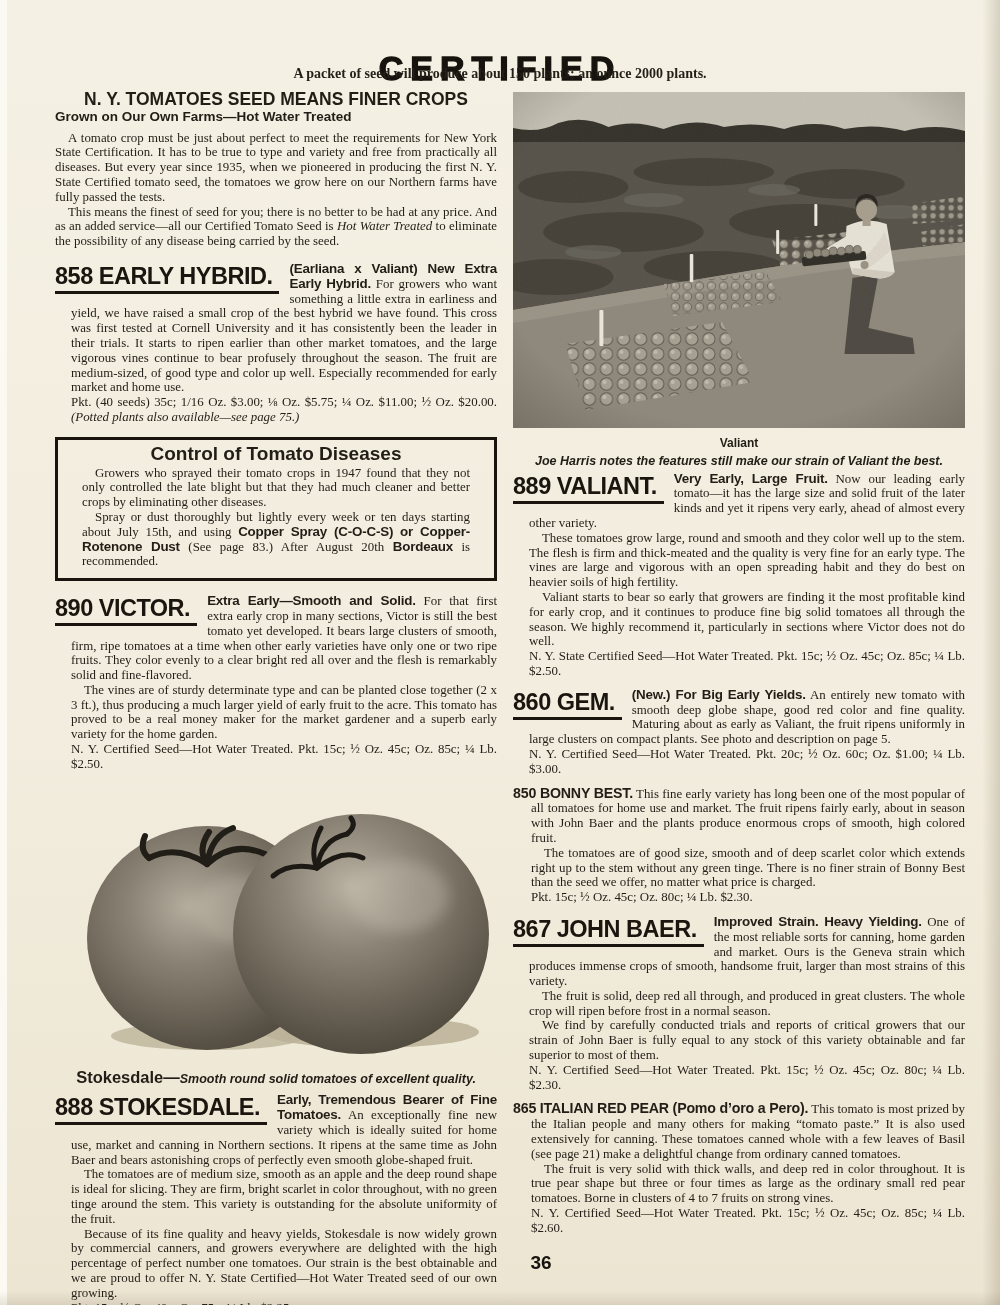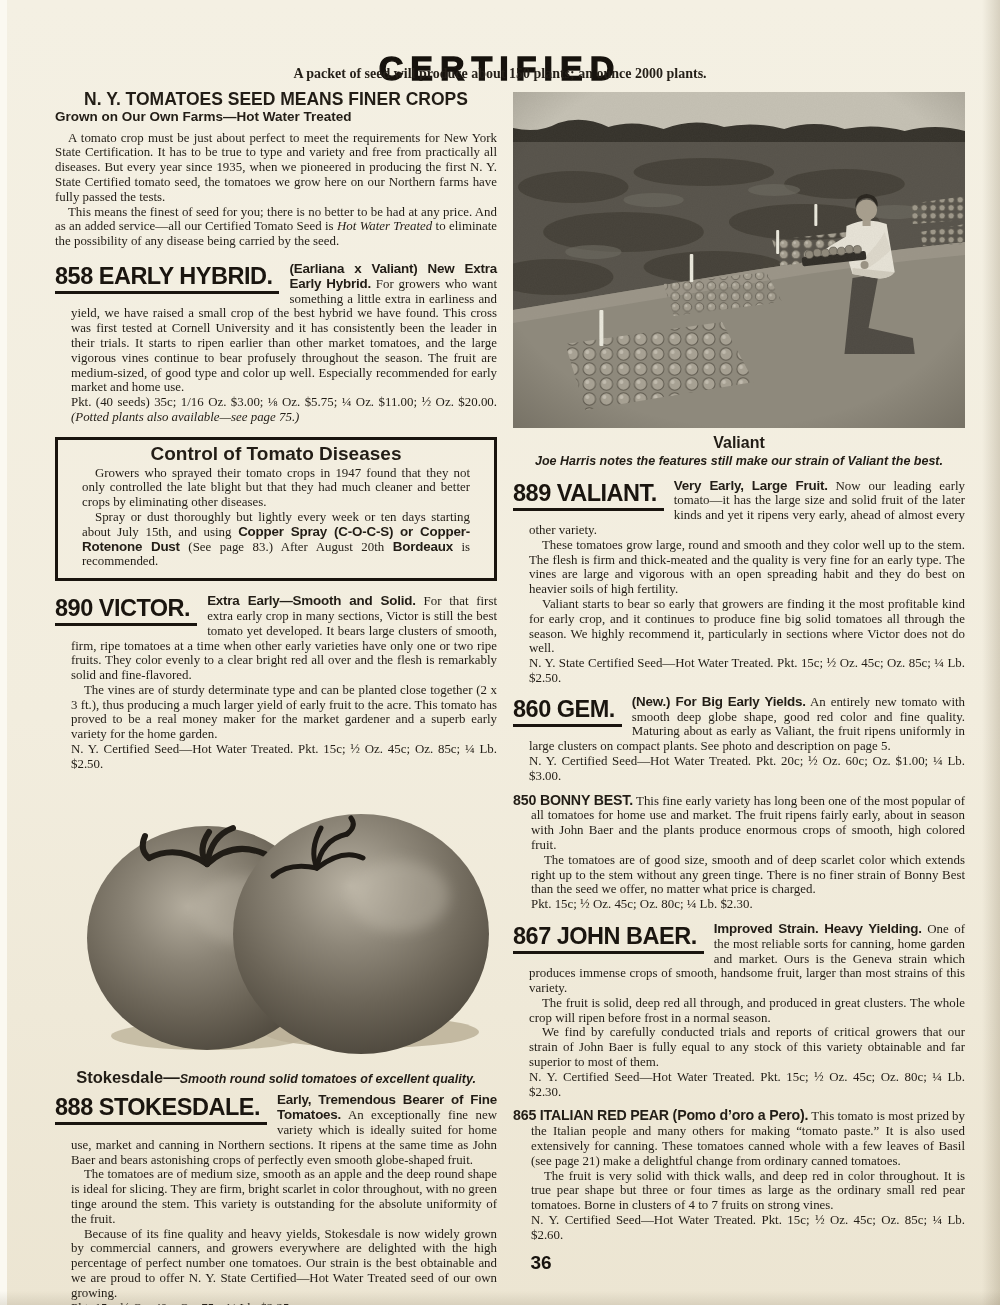--- a/index.html
+++ b/index.html
@@ -44,21 +44,21 @@
 
   .runin-sec{padding-left:18px;margin-top:9px;}
   .runin{text-indent:-18px;}
   .rh{font-size:14.2px;}
 
   .photo{position:relative;overflow:hidden;}
   .photo svg{display:block;width:100%;height:100%;}
   .photo-field{height:336px;margin-top:2px;}
   .photo-toms{height:288px;width:432px;margin:6px 0 0 4px;}
 
-  .cap-title{font-family:"Liberation Sans",sans-serif;font-weight:bold;font-size:16px;
+  .cap-title{font-family:"Liberation Sans",sans-serif;font-weight:bold;font-size:12px;
         text-align:center;margin-top:8px;}
   .cap-text{font-family:"Liberation Sans",sans-serif;font-weight:bold;font-style:italic;
         font-size:12.5px;text-align:center;margin-top:3px;}
   .cap-stokes{ text-align:center;margin-top:4px;}
   .cap-stokes .nm{font-family:"Liberation Sans",sans-serif;font-weight:bold;font-size:16.5px;}
   .cap-stokes .tx{font-family:"Liberation Sans",sans-serif;font-weight:bold;font-style:italic;font-size:12.5px;}
 
   .page-number{position:absolute;top:1252px;left:0;width:100%;text-align:center;
         font-family:"Liberation Sans",sans-serif;font-weight:bold;font-size:19px;color:#16120d;padding-left:41px;}
 </style>
@@ -231,21 +231,21 @@
           <circle cx="352" cy="118" r="10.5" fill="#a89f8e"></circle>
           <path d="M341,116 Q340,103 352,102 Q364,103 363,115 Q358,105 352,106 Q344,106 341,116 Z" fill="#27231d"></path>
         </g>
         <rect width="450" height="336" filter="url(#grain)"></rect>
         <rect width="450" height="336" fill="url(#vig)"></rect>
       </svg>
     </div>
     <div class="cap-title">Valiant</div>
     <div class="cap-text">Joe Harris notes the features still make our strain of Valiant the best.</div>
 
-    <section class="variety" style="margin-top:10px;">
+    <section class="variety" style="margin-top:3px;">
       <h3 class="vh">889 VALIANT.</h3>
       <p class="lead"><b class="bs">Very Early, Large Fruit.</b><span> Now our leading early tomato—it has the large size and solid fruit of the later kinds and yet it ripens very early, ahead of almost every other variety.</span></p>
       <p class="ind">These tomatoes grow large, round and smooth and they color well up to the stem. The flesh is firm and thick-meated and the quality is very fine for an early type. The vines are large and vigorous with an open spreading habit and they do best on heavier soils of high fertility.</p>
       <p class="ind">Valiant starts to bear so early that growers are finding it the most profitable kind for early crop, and it continues to produce fine big solid tomatoes all through the season. We highly recommend it, particularly in sections where Victor does not do well.</p>
       <p class="price">N. Y. State Certified Seed—Hot Water Treated. Pkt. 15c; ½ Oz. 45c; Oz. 85c; ¼ Lb. $2.50.</p>
     </section>
 
     <section class="variety" style="margin-top:9px;">
       <h3 class="vh">860 GEM.</h3>
       <p class="lead"><b class="bs">(New.) For Big Early Yields.</b><span> An entirely new tomato with smooth deep globe shape, good red color and fine quality. Maturing about as early as Valiant, the fruit ripens uniformly in large clusters on compact plants. See photo and description on page 5.</span></p>

